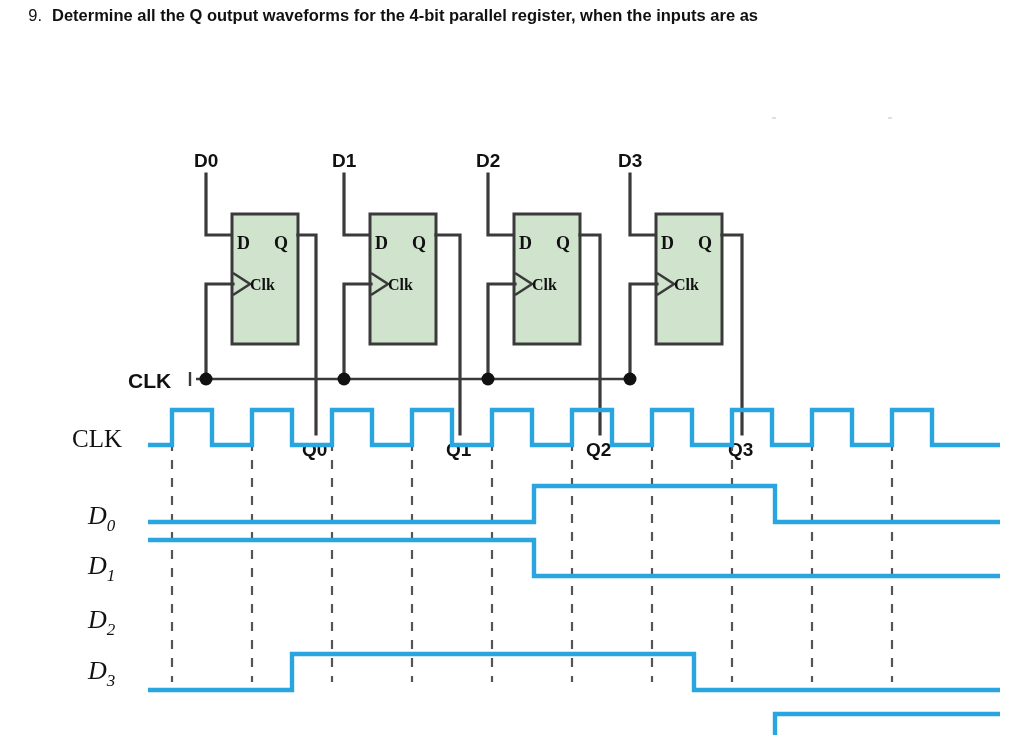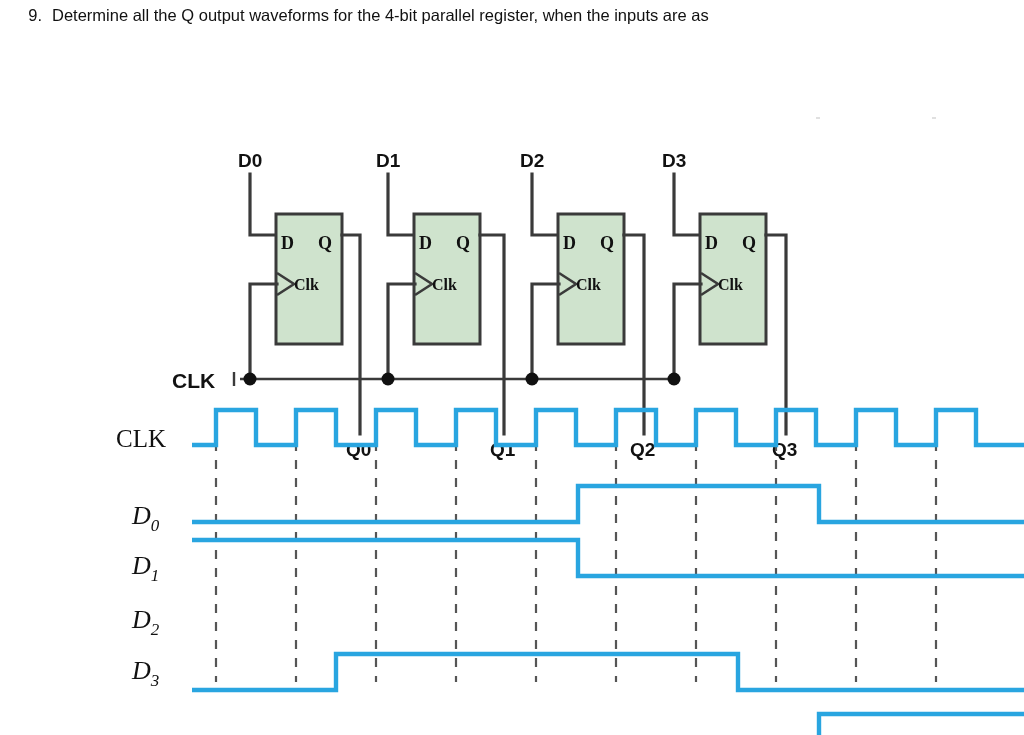--- a/index.html
+++ b/index.html
@@ -11,25 +11,25 @@
   
   #question{
     position:absolute;left:0;top:0;width:1024px;
   }
   .q-row{display:flex;align-items:flex-start;}
   .q-num{
     width:42px;text-align:right;padding-right:10px;
     font-size:16.5px;line-height:30px;flex:0 0 auto;
   }
   .q-body{
-    font-size:16.5px;line-height:30px;max-width:930px;
+    font-size:16.5px;line-height:30px;max-width:930px;font-weight:bold;
   }
   .q-line{display:block;}
   
-  #figure{position:absolute;left:0;top:62px;width:900px;height:673px;margin-left:44px;}
+  #figure{position:absolute;left:0;top:62px;width:900px;height:673px;}
   svg{display:block;}
 </style>
 </head>
 <body>
 
 <div id="question">
   <div class="q-row">
     <div class="q-num">9.</div>
     <div class="q-body">
       <span class="q-line">Determine all the Q output waveforms for the 4-bit parallel register, when the inputs are as</span>

